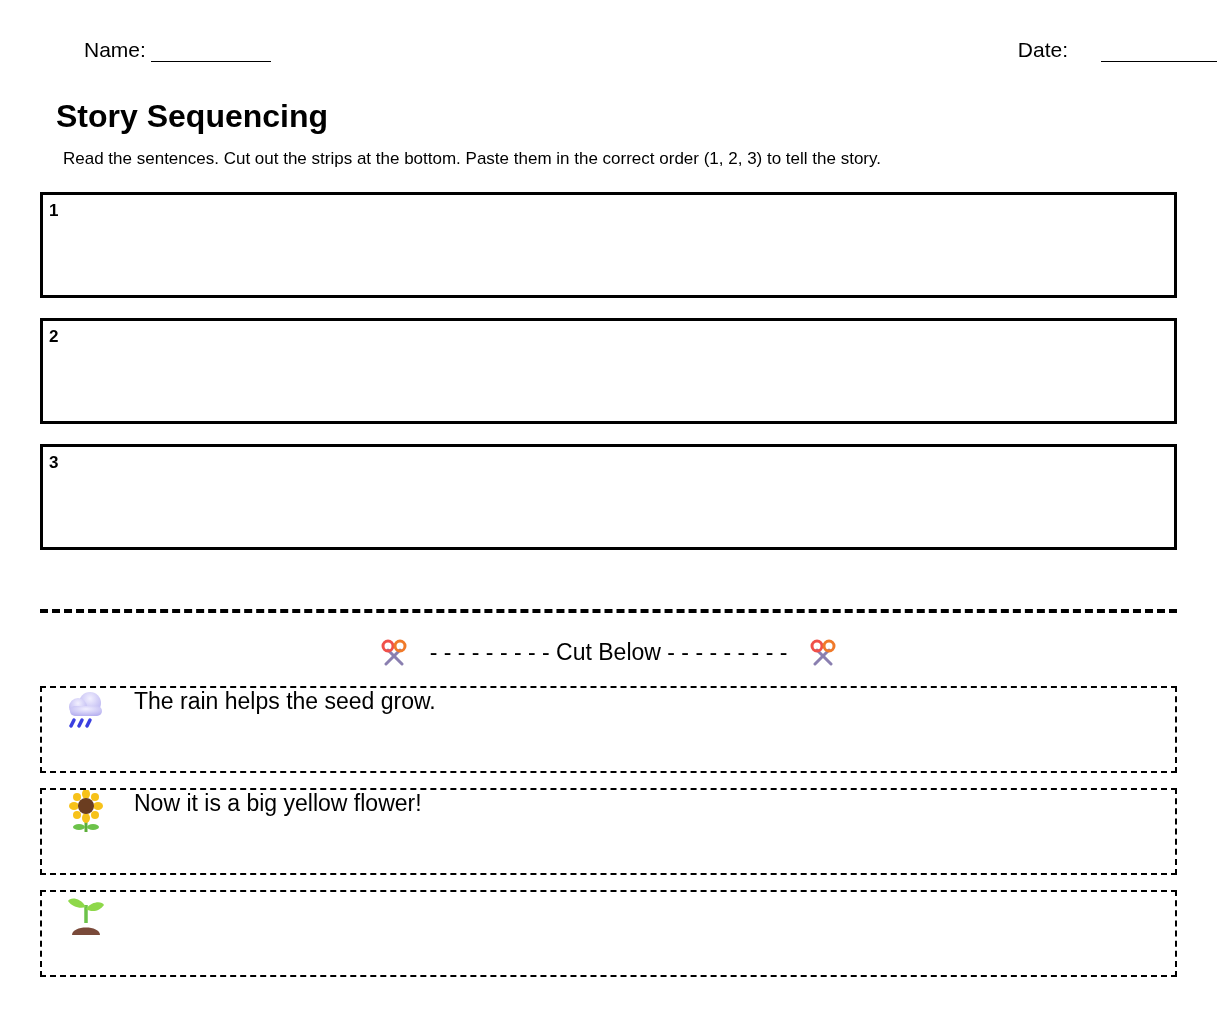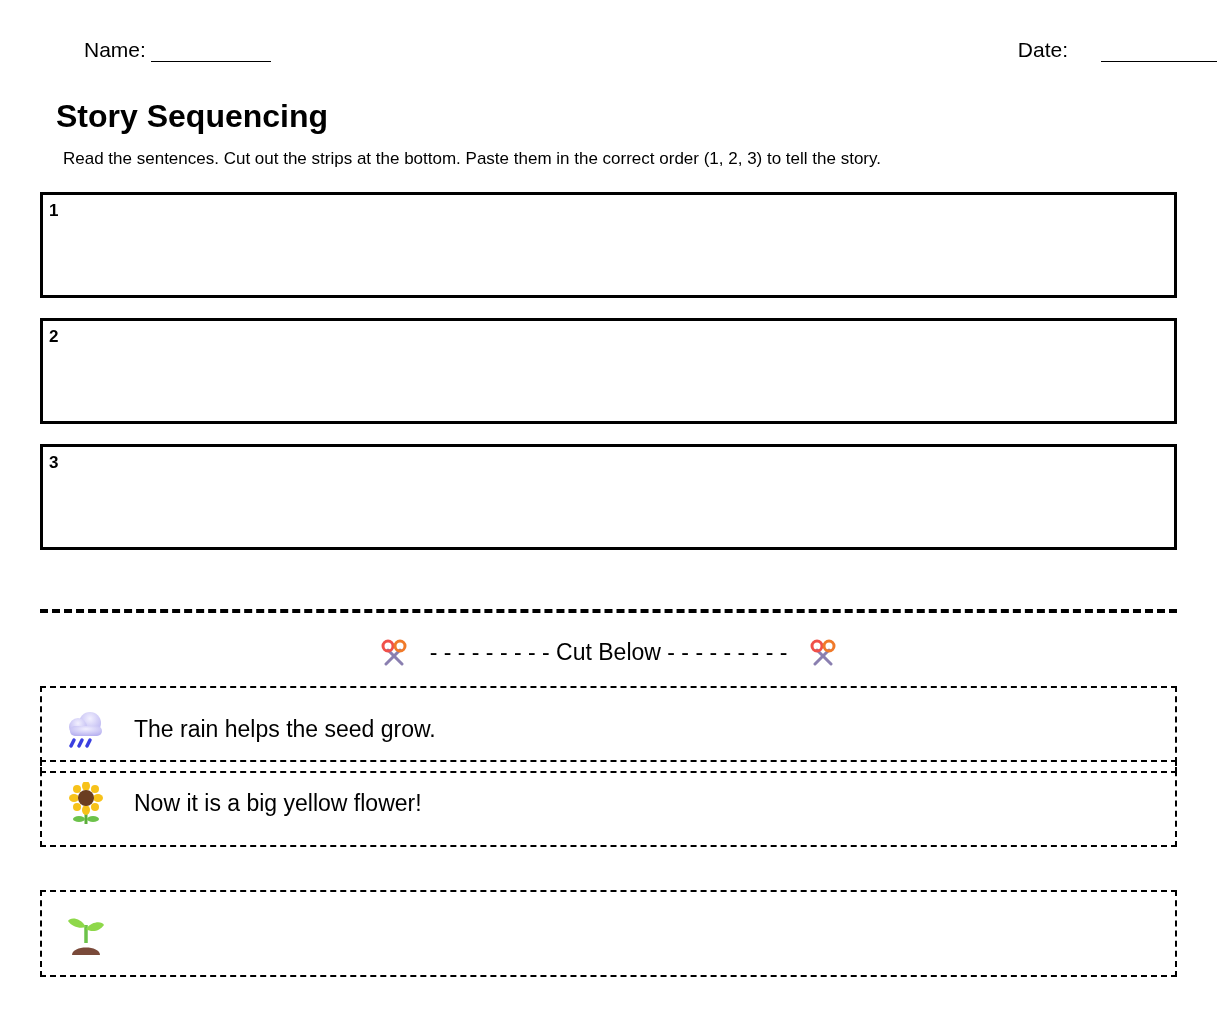--- a/index.html
+++ b/index.html
@@ -108,21 +108,21 @@
       height: 28px;
       margin: 0 22px;
     }
     .strip {
       position: absolute;
       left: 0;
       width: 1133px;
       height: 83px;
       border: 2px dashed #000;
       display: flex;
-      align-items: center;
+      align-items: flex-start;
     }
     .strip .icon {
       width: 44px;
       height: 44px;
       margin-left: 22px;
       margin-right: 26px;
       display: flex;
       align-items: center;
       justify-content: center;
     }
@@ -195,21 +195,21 @@
         <circle cx="14" cy="17" r="9" fill="url(#cg)"></circle>
         <rect x="6" y="16" width="32" height="10" rx="5" fill="url(#cg)"></rect>
         <line x1="10" y1="30" x2="7" y2="36" stroke="#3a3fe0" stroke-width="3.5" stroke-linecap="round"></line>
         <line x1="18" y1="30" x2="15" y2="36" stroke="#3a3fe0" stroke-width="3.5" stroke-linecap="round"></line>
         <line x1="26" y1="30" x2="23" y2="36" stroke="#3a3fe0" stroke-width="3.5" stroke-linecap="round"></line>
       </svg>
     </span>
     <span class="text">The rain helps the seed grow.</span>
   </div>
 
-  <div class="strip" style="top:760px;">
+  <div class="strip" style="top:788px;">
     <span class="icon">
       <svg width="36" height="44" viewBox="0 0 36 44">
         <path d="M18 26 L18 42" stroke="#5cae3a" stroke-width="3"></path>
         <ellipse cx="11" cy="37" rx="6" ry="3" fill="#6cc24a"></ellipse>
         <ellipse cx="25" cy="37" rx="6" ry="3" fill="#6cc24a"></ellipse>
         <g fill="#f7c21a">
           <ellipse cx="18" cy="4" rx="4" ry="5"></ellipse>
           <ellipse cx="18" cy="28" rx="4" ry="5"></ellipse>
           <ellipse cx="6" cy="16" rx="5" ry="4"></ellipse>
           <ellipse cx="30" cy="16" rx="5" ry="4"></ellipse>

